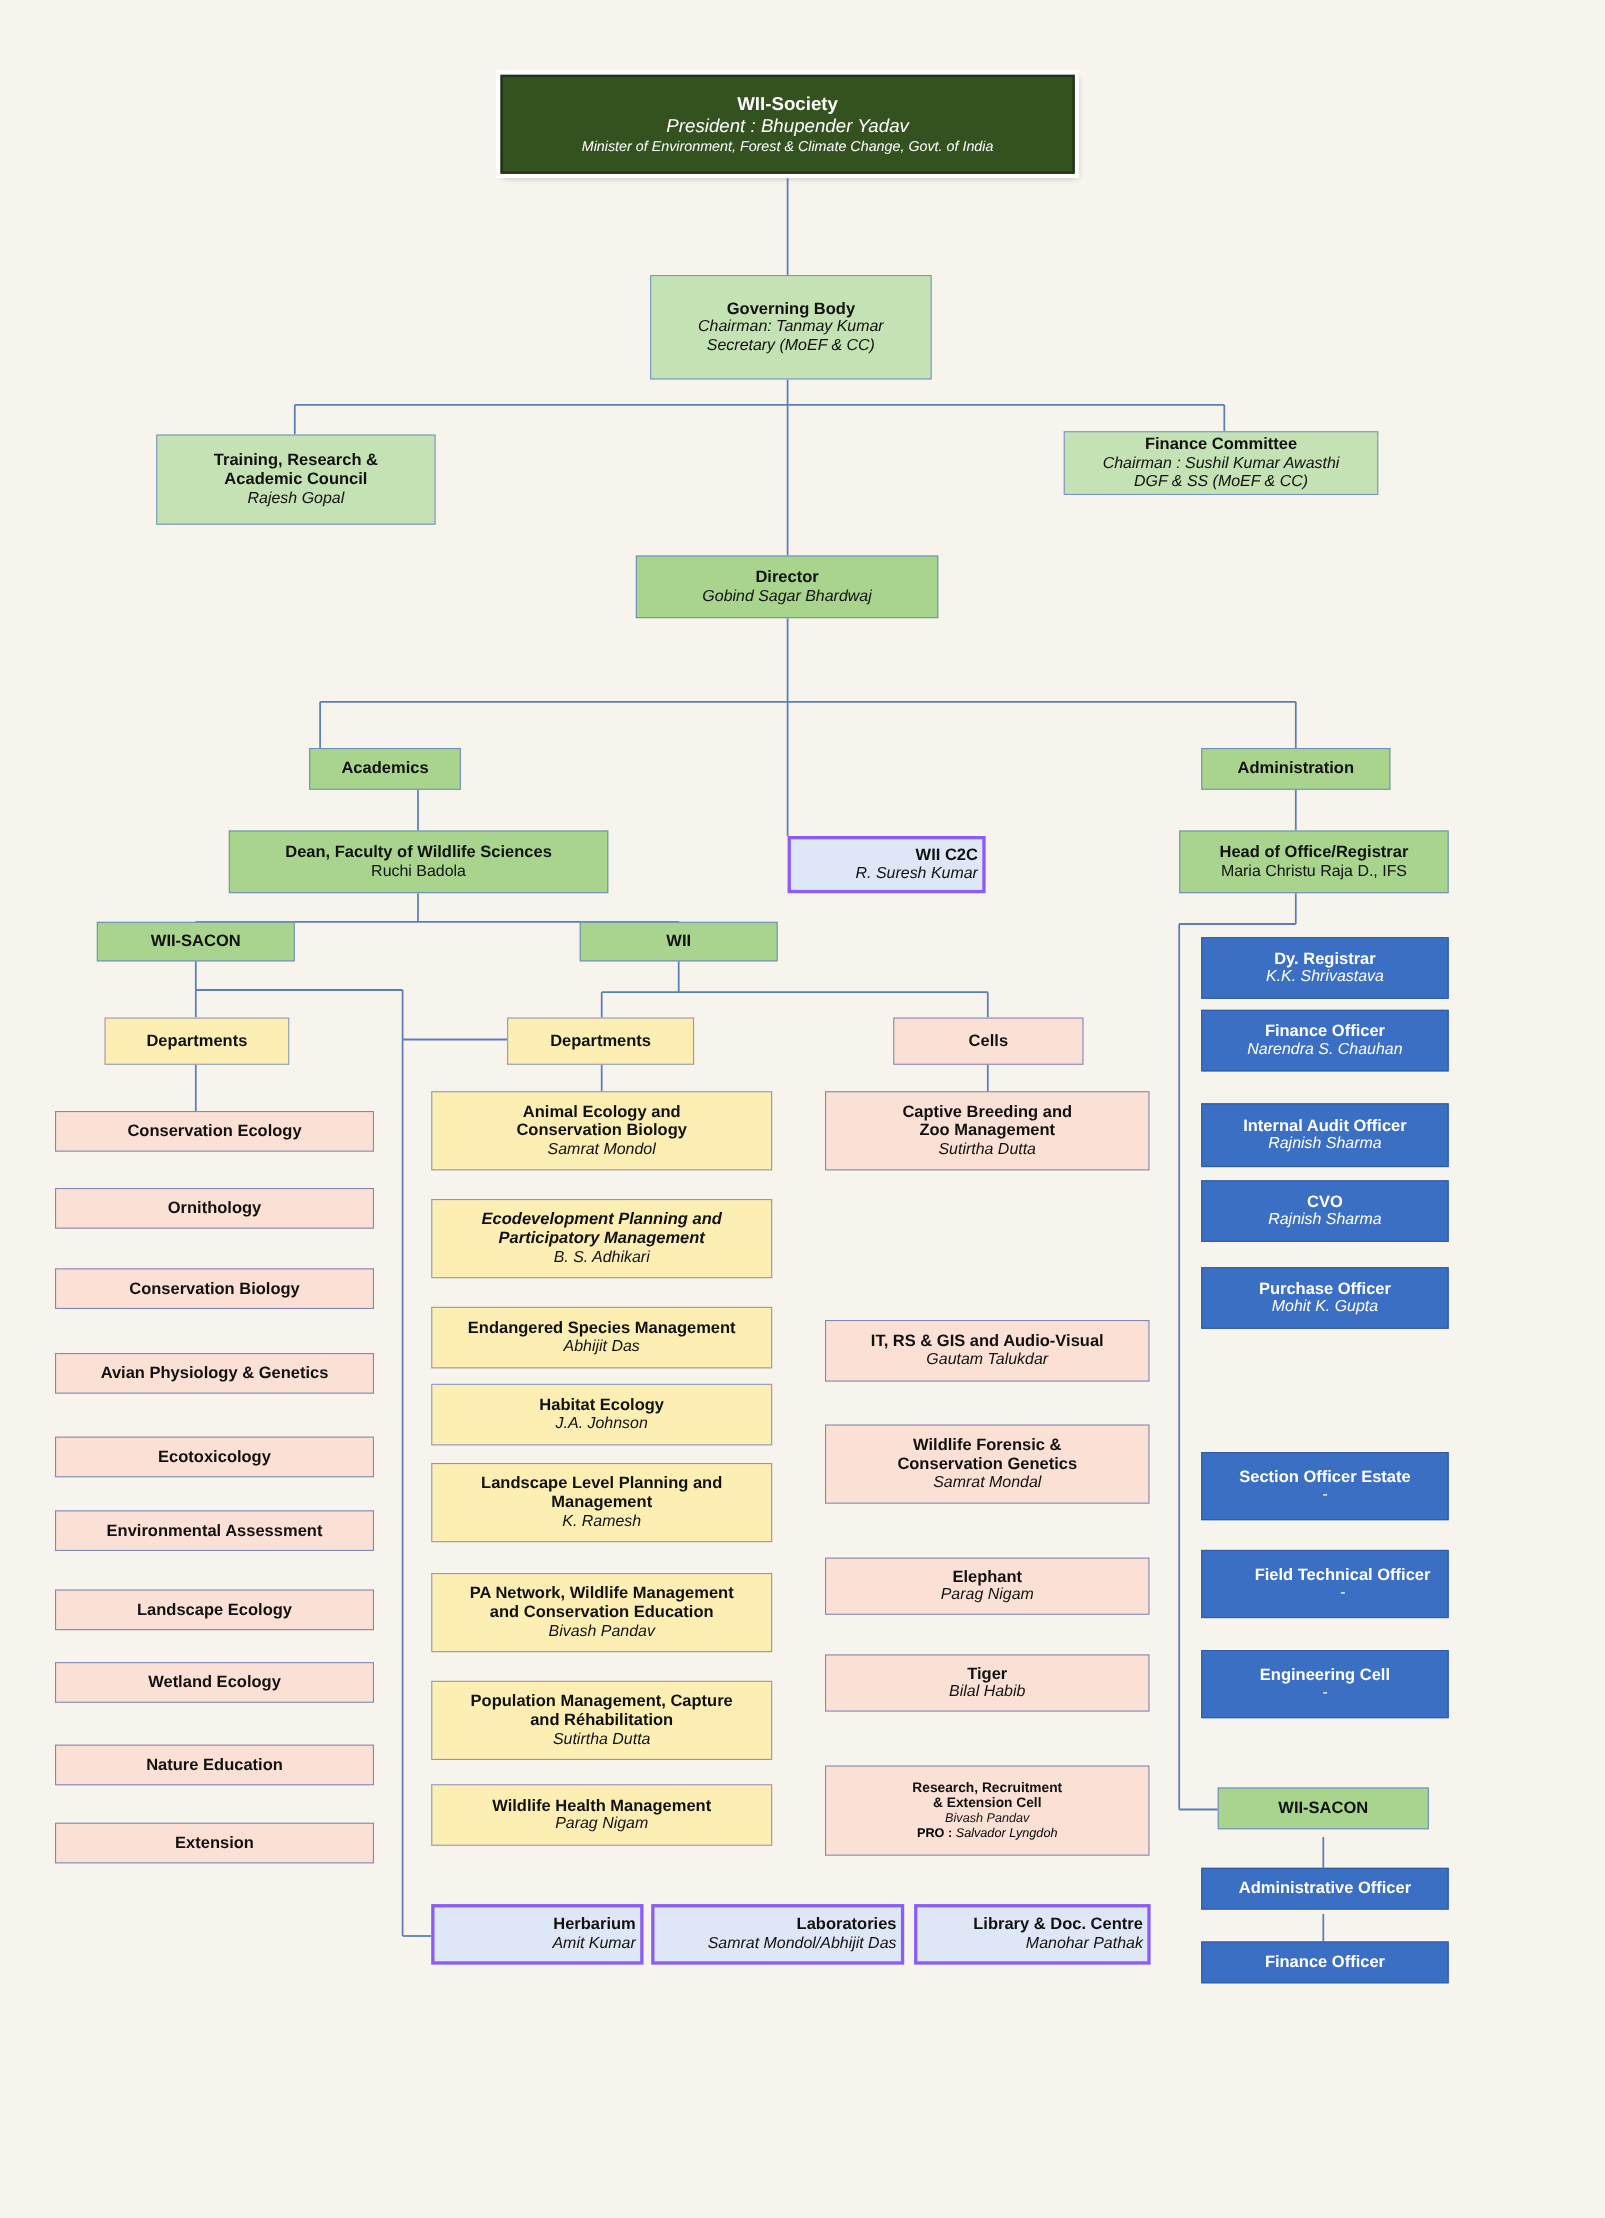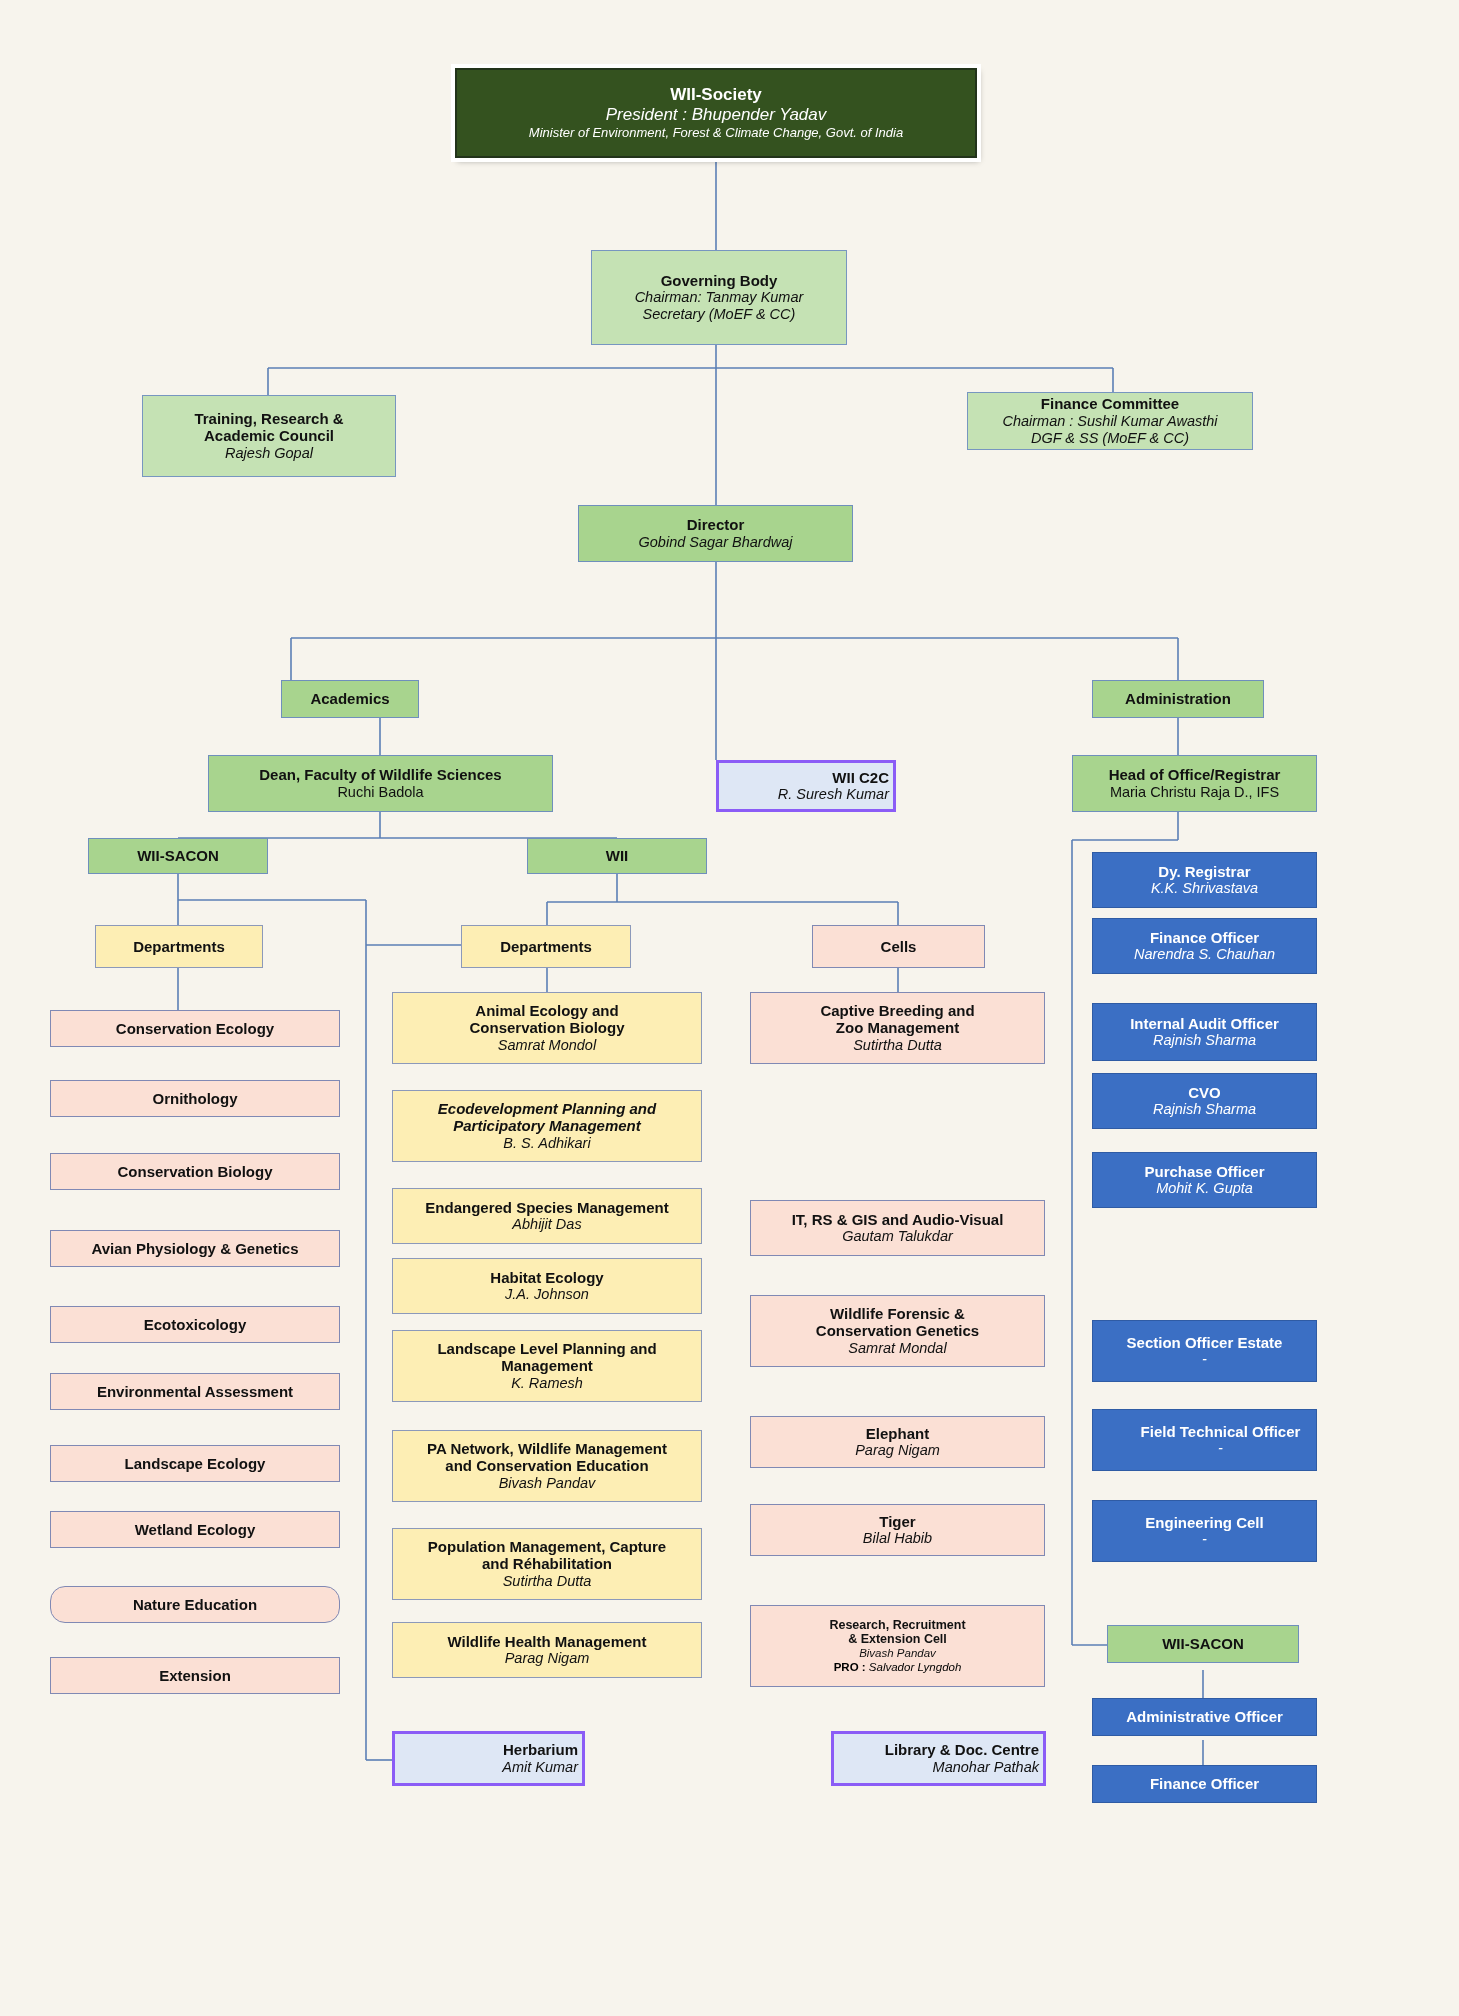--- a/index.html
+++ b/index.html
@@ -203,21 +203,21 @@
     </div>
   <div class="node pink" style="left:50px; top:1373px; width:290px; height:37px;">
     <div class="t1">Environmental Assessment</div>
     </div>
   <div class="node pink" style="left:50px; top:1445px; width:290px; height:37px;">
     <div class="t1">Landscape Ecology</div>
     </div>
   <div class="node pink" style="left:50px; top:1511px; width:290px; height:37px;">
     <div class="t1">Wetland Ecology</div>
     </div>
-  <div class="node pink" style="left:50px; top:1586px; width:290px; height:37px;border-radius:15px;">
+  <div class="node pink" style="left:50px; top:1586px; width:290px; height:37px;">
     <div class="t1">Nature Education</div>
     </div>
   <div class="node pink" style="left:50px; top:1657px; width:290px; height:37px;">
     <div class="t1">Extension</div>
     </div>
 
   <div class="node yellow" style="left:392px; top:992px; width:310px; height:72px;">
     <div class="t1">Animal Ecology and</div>
     <div class="t1">Conservation Biology</div>
     <div class="t2">Samrat Mondol</div>
@@ -339,18 +339,22 @@
     <div class="t1">Administrative Officer</div>
     </div>
   <div class="node blue" style="left:1092px; top:1765px; width:225px; height:38px;">
     <div class="t1">Finance Officer</div>
     </div>
 
   <div class="node ltblue" style="left:392px; top:1731px; width:193px; height:55px;">
     <div class="t1">Herbarium</div>
     <div class="t2">Amit Kumar</div>
     </div>
+  <div class="node ltblue" style="left:592px; top:1731px; width:230px; height:55px;">
+    <div class="t1">Laboratories</div>
+    <div class="t2">Samrat Mondol/Abhijit Das</div>
+    </div>
   <div class="node ltblue" style="left:831px; top:1731px; width:215px; height:55px;">
     <div class="t1">Library &amp; Doc. Centre</div>
     <div class="t2">Manohar Pathak</div>
     </div>
 
 </div>
 
 </body></html>

